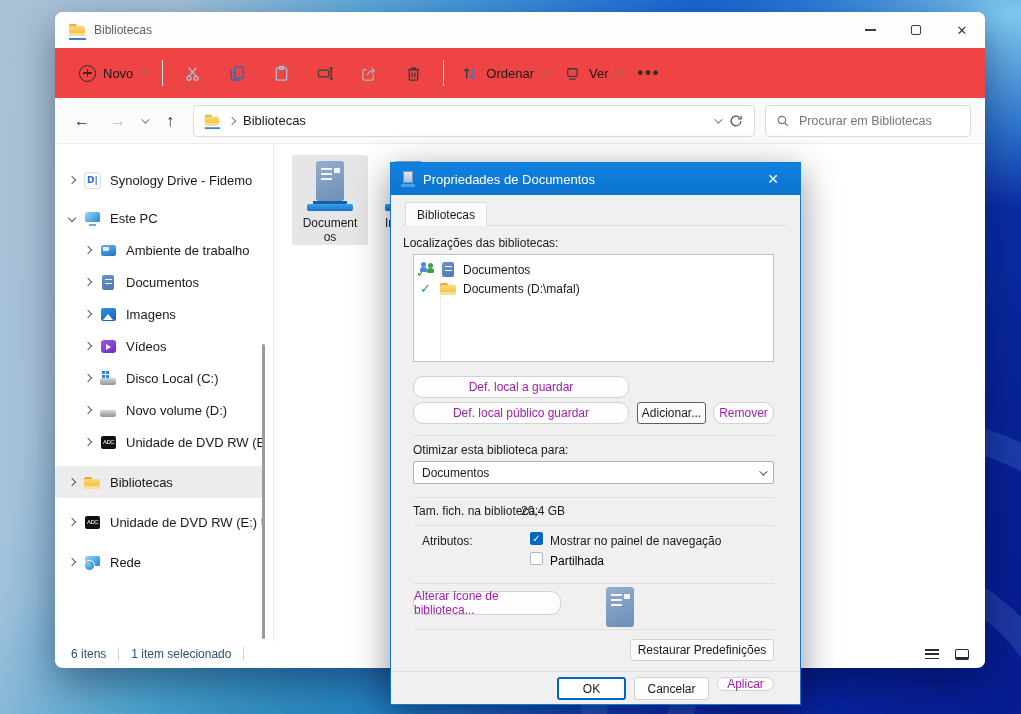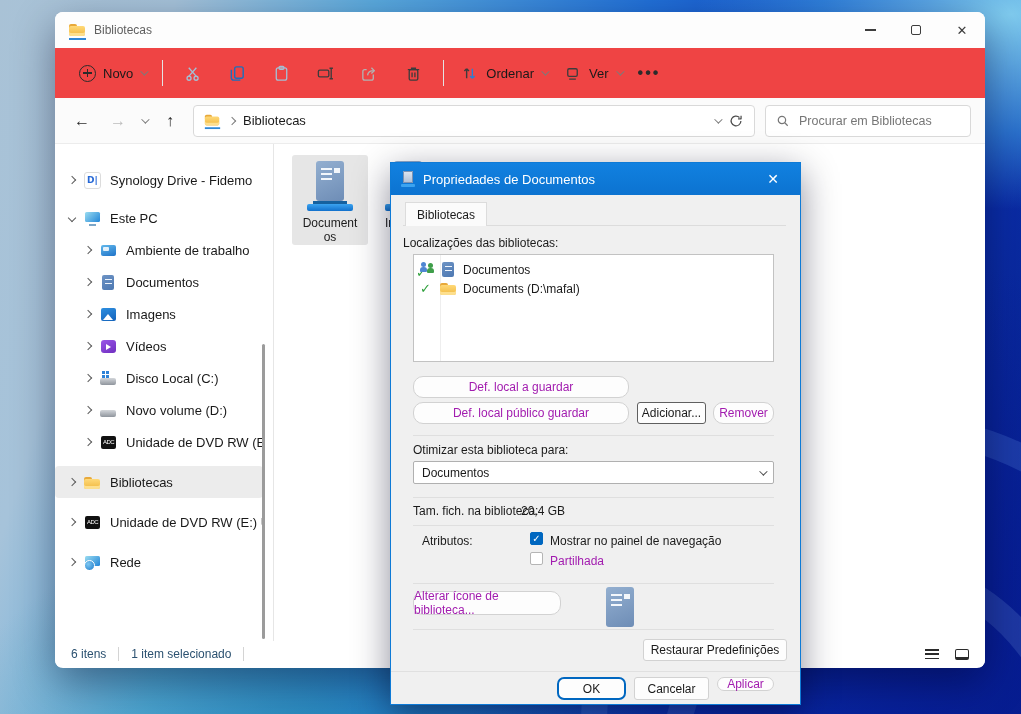--- a/index.html
+++ b/index.html
@@ -132,21 +132,21 @@
   .btn.disabled { color:#a21caf;border-radius:10px; }
   .btn.strong { border-color:#5f5f5f; }
   .btn.okfocus { border:2px solid #0067c0; }
 
   .dselect { position:absolute; left:22px; top:266px; width:361px; height:23px; background:#fff; border:1px solid #b0b0b0; border-radius:2px; display:flex; align-items:center; padding:0 8px; font-size:12px; }
   .dselect .chev { margin-left:auto; border-color:#4d4d4d; }
 
   .cb { position:absolute; width:13px; height:13px; border:1px solid #707070; border-radius:2px; background:#fff; }
   .cb.checked { background:#0067c0; border-color:#0067c0; color:#fff; font-size:10px; display:flex; align-items:center; justify-content:center; }
   .cb.dis { border-color:#b5b5b5; }
-  .dim { color:#a21caf;text-align:right; }
+  .dim { color:#000000;text-align:right; }
 
   .preview-wrap { position:absolute; left:206px; top:392px; width:34px; height:40px; }
   .preview-wrap .lib-big { transform:scale(.68); transform-origin:top left; }
   .footer-sep { position:absolute; left:0; right:0; top:476px; height:1px; background:#e0e0e0; }
 </style>
 </head>
 <body>
 
 <div class="stage">
   <div class="ribbon r1"></div>
@@ -414,21 +414,21 @@
       <span class="cb dis" style="left:139px; top:357px;"></span>
       <div class="dlabel dim" style="left:159px; top:359px;">Partilhada</div>
 
       <div class="dsep" style="top:388px;"></div>
       <div class="btn disabled" style="left:22px; top:396px; width:148px; height:24px;">Alterar ícone de biblioteca...</div>
       <div class="preview-wrap">
         <span class="lib-big"><span class="ldoc"></span><span class="llip"></span><span class="lbase"></span></span>
       </div>
 
       <div class="dsep" style="top:434px;"></div>
-      <div class="btn" style="left:252px; top:444px; width:144px;">Restaurar Predefinições</div>
+      <div class="btn" style="left:239px; top:444px; width:144px;">Restaurar Predefinições</div>
 
       <div class="footer-sep"></div>
-      <div class="btn okfocus" style="left:166px; top:482px; width:69px; height:23px;border-radius:7px;">OK</div>
+      <div class="btn okfocus" style="left:166px; top:482px; width:69px; height:23px;">OK</div>
       <div class="btn" style="left:243px; top:482px; width:75px; height:23px;">Cancelar</div>
       <div class="btn disabled" style="left:326px; top:482px; width:57px; height:14px;">Aplicar</div>
     </div>
   </div>
 </div>
 
 </body></html>

